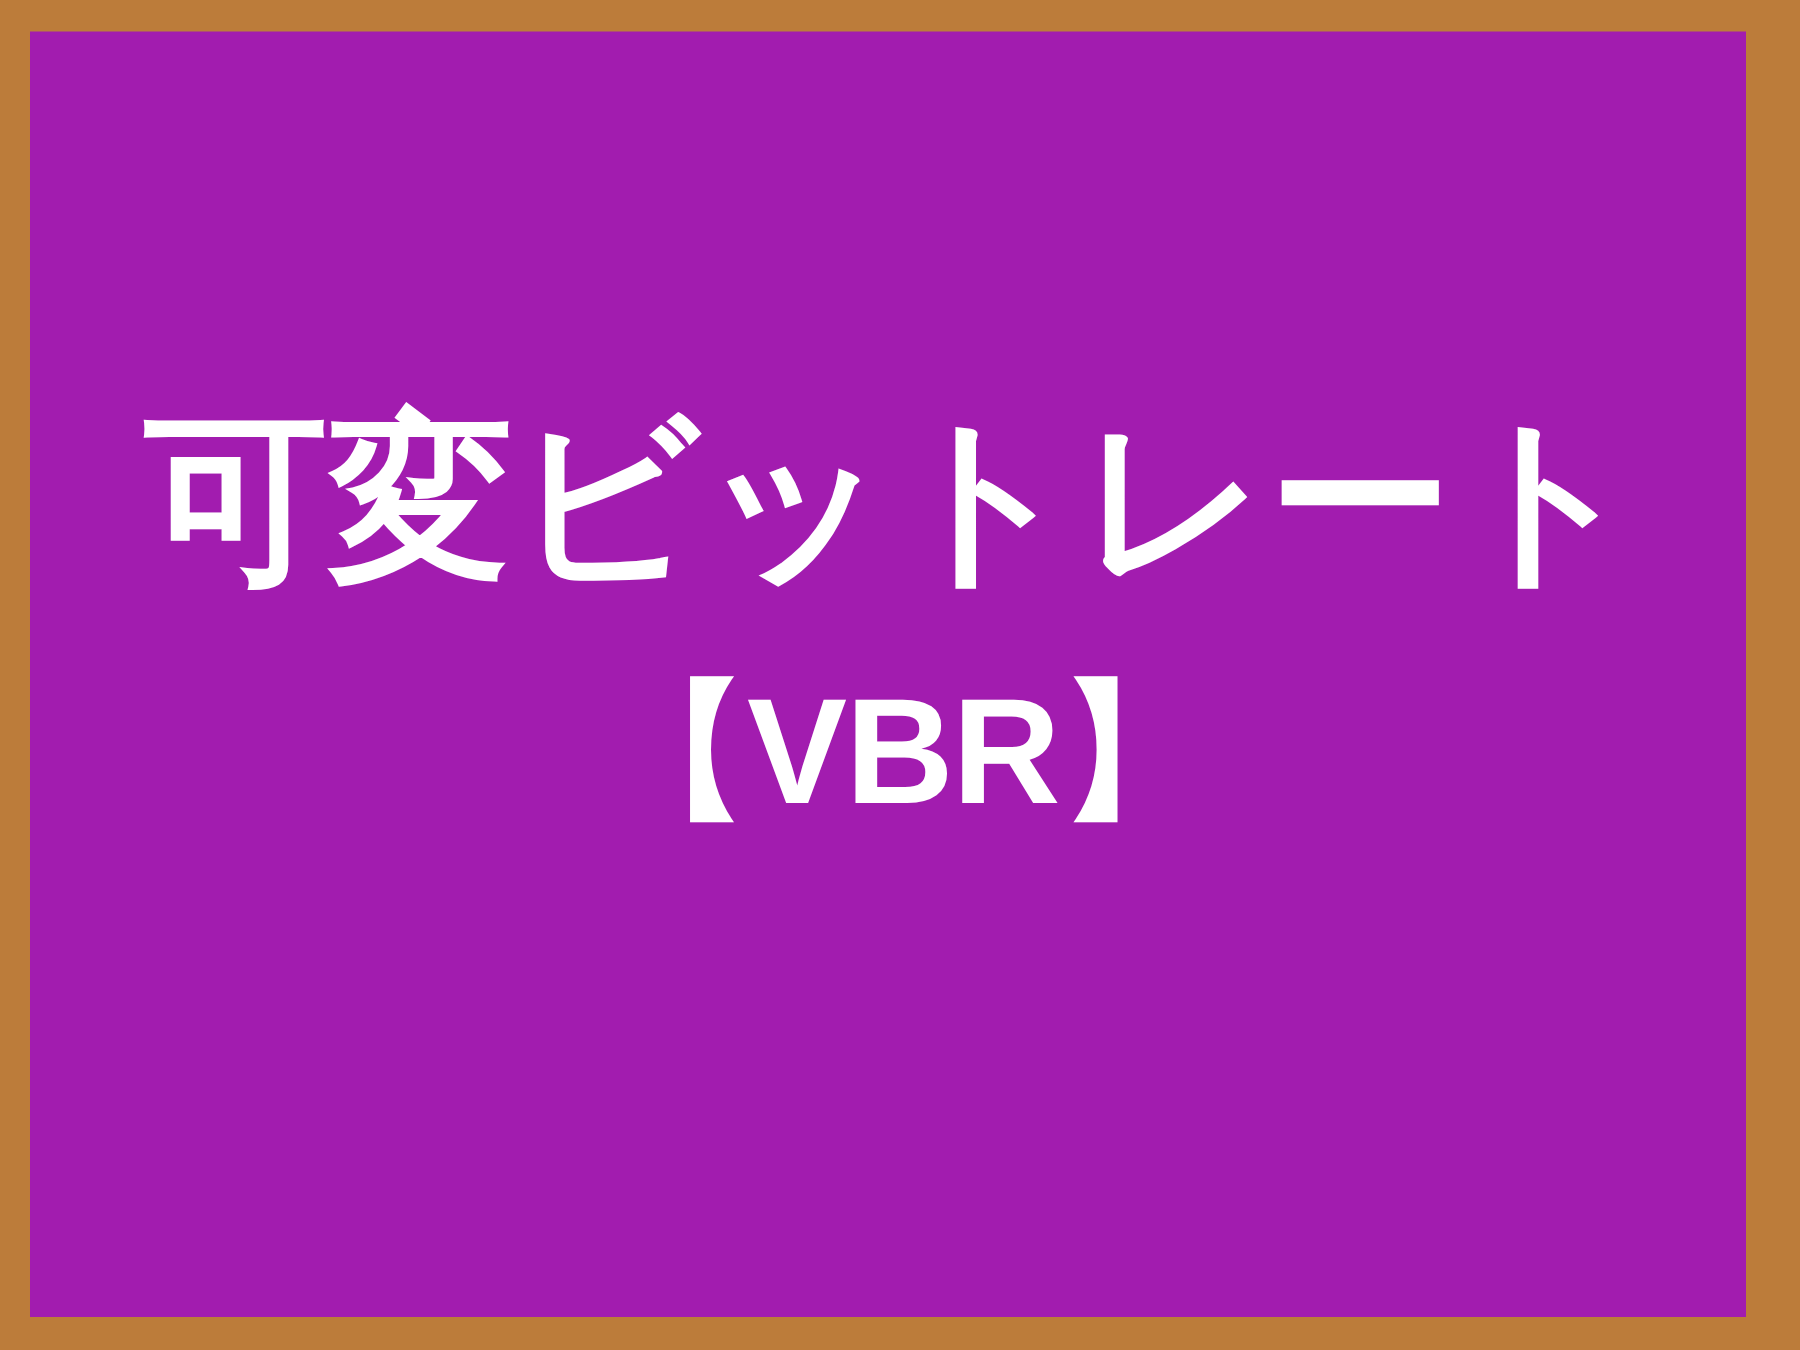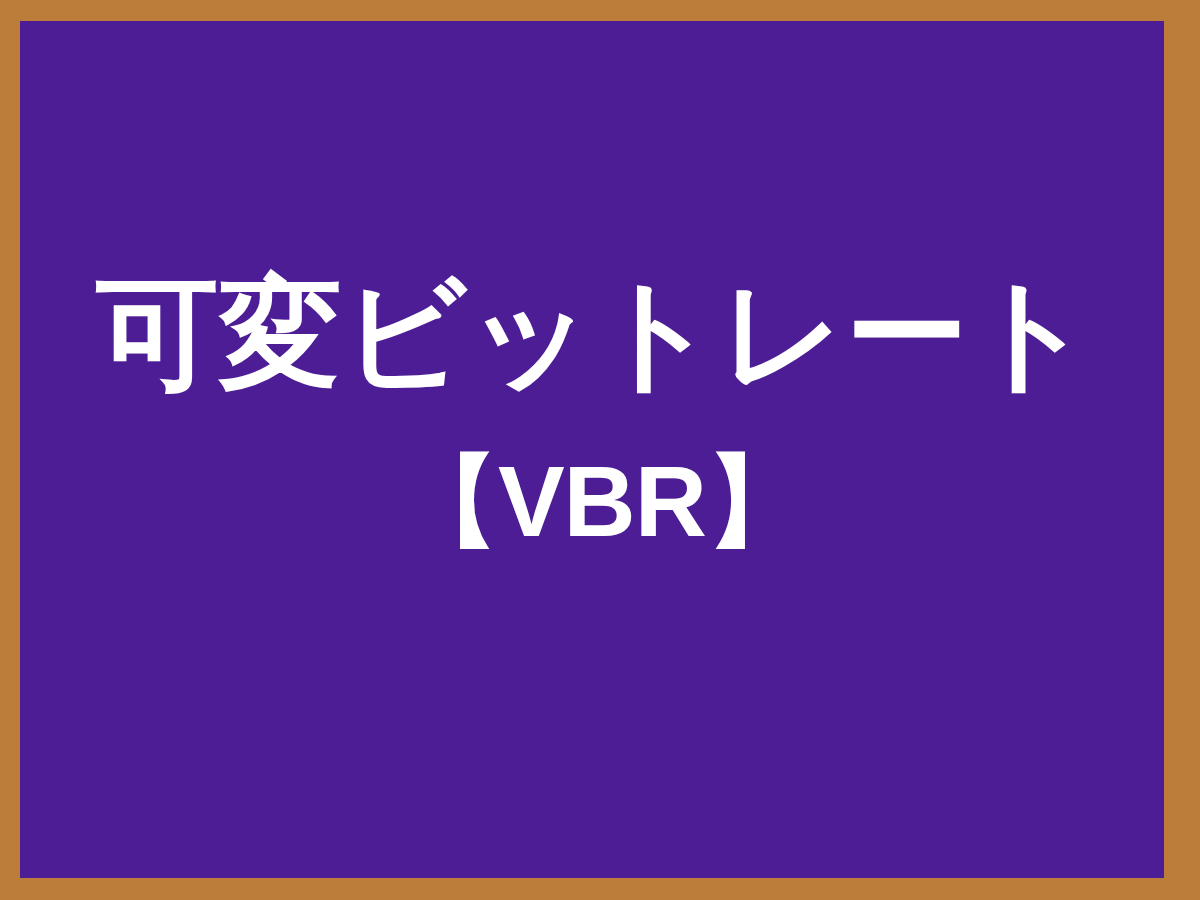--- a/index.html
+++ b/index.html
@@ -71,21 +71,21 @@
     font-size: 100px;
     letter-spacing: -1px;
     margin-top: 56px;
   }
 </style>
 </head>
 <body>
 
 <div id="poster" style="background:#bc7c3a;">
 
-  <div id="inner-panel" style="background: #4c1d95; left: 20px; right: 36px;">
+  <div id="inner-panel" style="background: #a21caf; left: 20px; right: 36px;">
 
     <div id="title-block">
 
       <div class="headline" id="headline-primary" style="color: rgb(255, 255, 255);">可変ビットレート</div>
 
       <div class="headline" id="headline-secondary" style="color: rgb(255, 255, 255);">【VBR】</div>
 
     </div>
   </div>
 </div>

